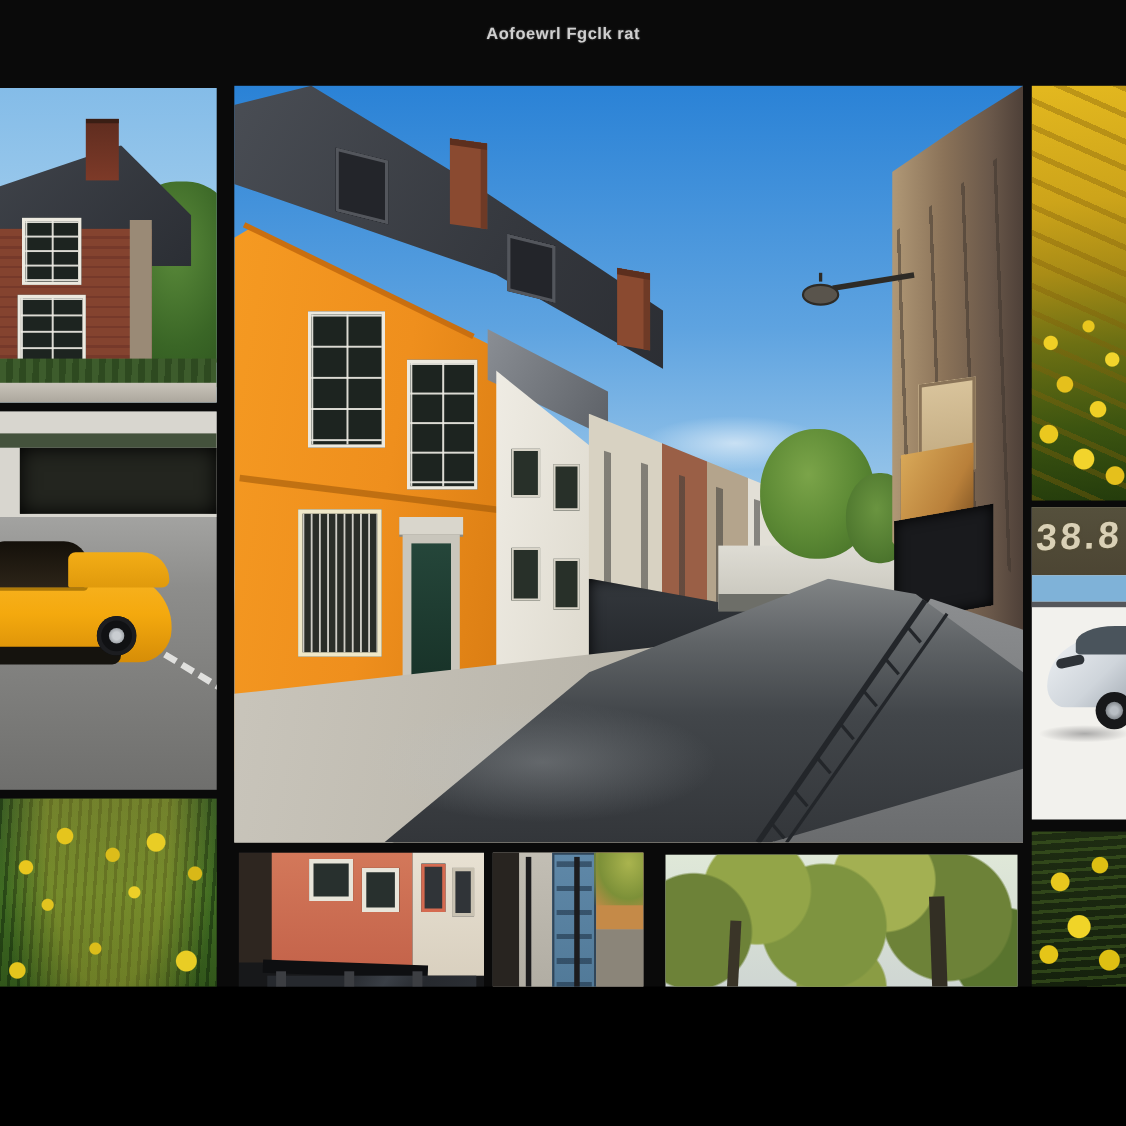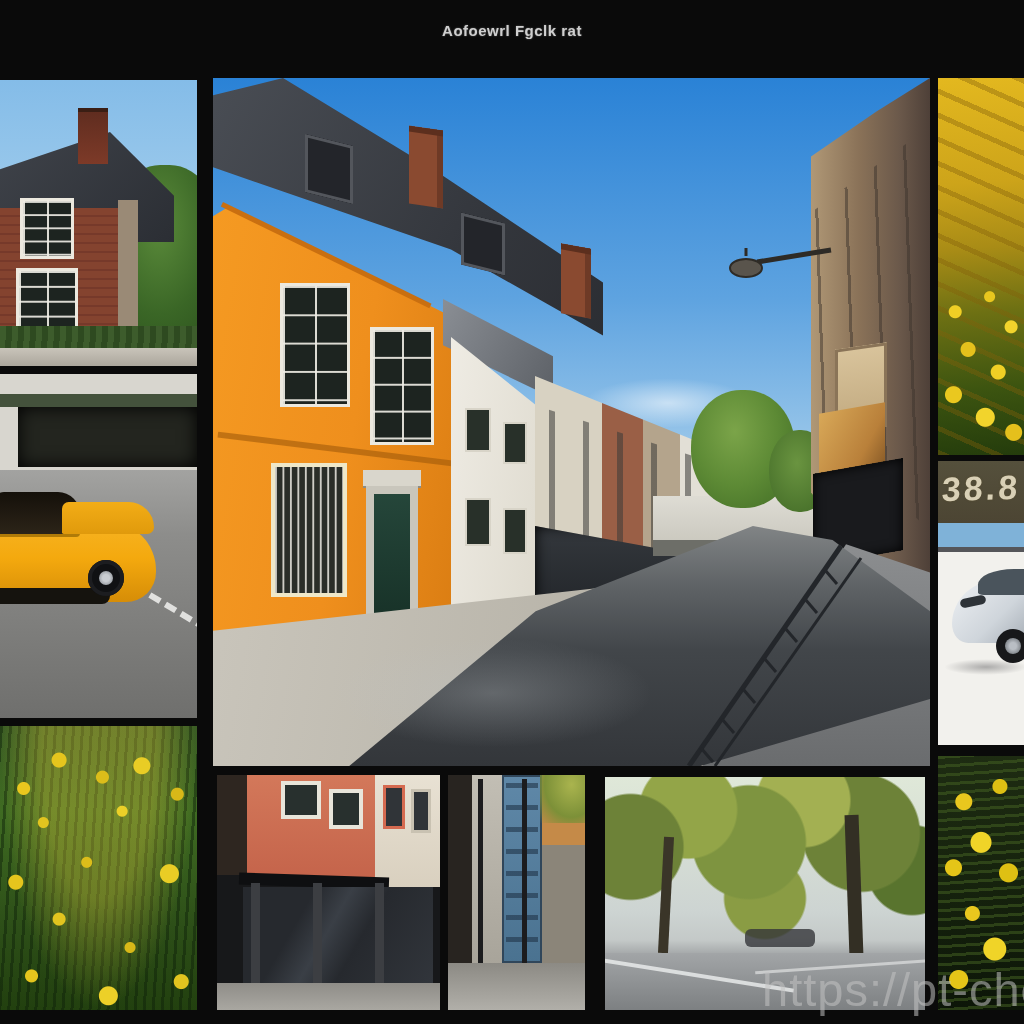--- a/index.html
+++ b/index.html
@@ -3,21 +3,21 @@
 <meta charset="utf-8">
 <style>
   :root{
     --bg:#0a0a0a; --caption:#cfcfcf; --sky-top:#2a82d6; --sky-horizon:#b9d9ee;
     --orange-house:#ef8f1d; --car-yellow:#f4a90e; --flower-yellow:#e9c71e;
     --grass-green:#3f6b22; --price-sign-bg:#4c4533; --price-sign-text:#d9d0b6;
     --price-sign-blue:#7fb2d8; --watermark:#c3c3c3;
   }
   html,body{margin:0;padding:0;background:#000;}
   body{font-family:"Liberation Sans",sans-serif;}
-  .stage{position:relative;width:1024px;height:1024px;background:var(--bg);overflow:hidden;text-decoration:underline;}
+  .stage{position:relative;width:1024px;height:897px;background:var(--bg);overflow:hidden;text-decoration:underline;}
   .abs{position:absolute;}
   .tile{position:absolute;overflow:hidden;}
 
   
   .caption{left:0;top:22px;width:100%;text-align:center;font-size:15px;font-weight:700;
     color:var(--caption);letter-spacing:.5px;text-shadow:0 0 2px rgba(200,200,200,.45);}
 
   
   .t-house{left:0;top:80px;width:197px;height:286px;
     background:linear-gradient(180deg,#84bce8 0%,#9ecbec 45%,#b5d6ec 70%,#c3d8e4 100%);}

